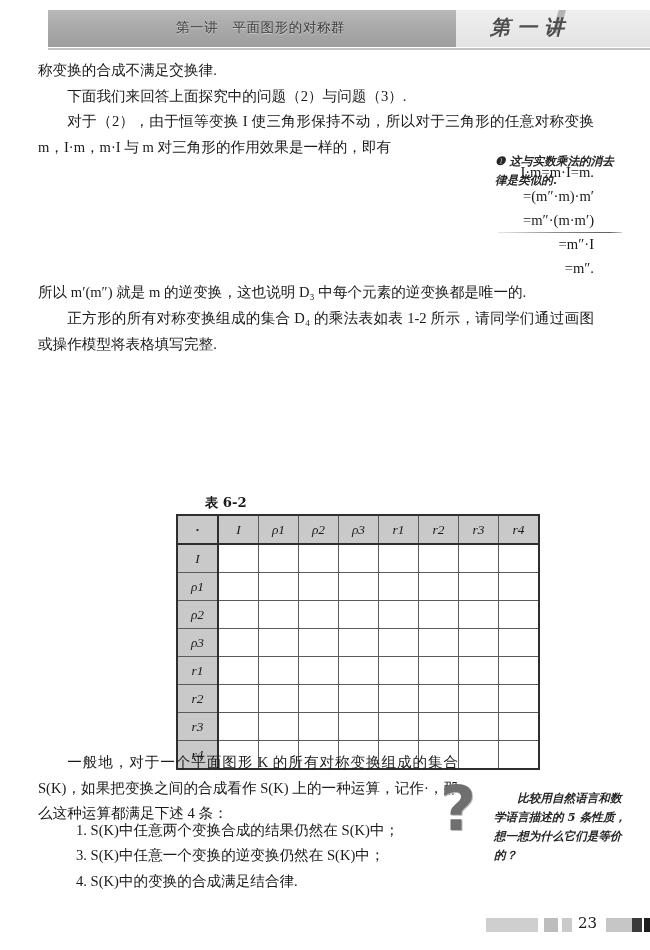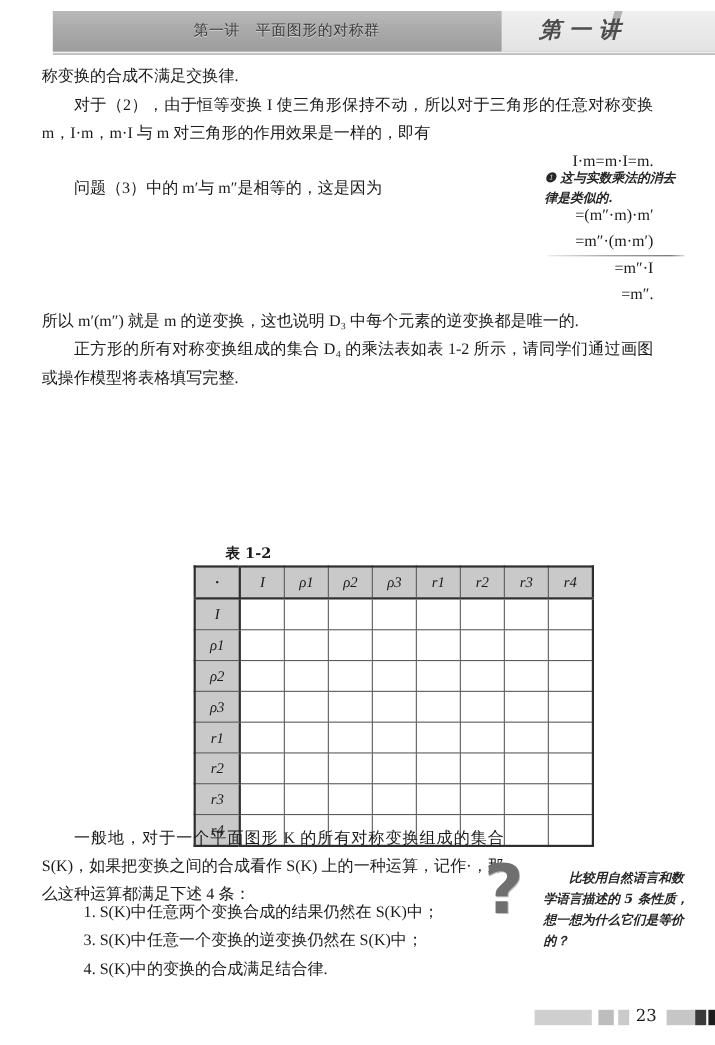--- a/index.html
+++ b/index.html
@@ -252,41 +252,41 @@
     </div>
     <div class="runhead-title">第一讲　平面图形的对称群</div>
     <div class="runhead-underline"></div>
   </div>
 
   <div class="col-main">
 
     <p class="t">称变换的合成不满足交换律.</p>
 
 
+    <p class="t ind">下面我们来回答上面探究中的问题（2）与问题（3）.</p>
 
     <p class="t ind">对于（2），由于恒等变换 I 使三角形保持不动，所以对于三角形的任意对称变换 m，I·m，m·I 与 m 对三角形的作用效果是一样的，即有</p>
 
     <p class="eq eq-center">I·m=m·I=m.</p>
 
-    <p class="t ind">问题（3）中的 m′与 m″是相等的，这是因为</p>
 
     <p class="eq eq-blk2">=(m″·m)·m′</p>
     <p class="eq eq-blk2">=m″·(m·m′)</p>
     <p class="eq eq-blk2">=m″·I</p>
     <p class="eq eq-blk2">=m″.</p>
 
     <p class="t">所以 m′(m″) 就是 m 的逆变换，这也说明 D₃ 中每个元素的逆变换都是唯一的.</p>
 
     <p class="t ind">正方形的所有对称变换组成的集合 D₄ 的乘法表如表 1-2 所示，请同学们通过画图或操作模型将表格填写完整.</p>
   </div>
 
   <div class="note note1">❶ 这与实数乘法的消去律是类似的.</div>
   <div class="note-rule"></div>
 
-  <div class="tbl-caption">表 1-2</div>
+  <div class="tbl-caption">表 6-2</div>
 
   <table class="mult">
     <tbody>
       <tr>
         <td class="hd corner">·</td>
         <td class="hd">I</td>
         <td class="hd">ρ1</td>
         <td class="hd">ρ2</td>
         <td class="hd">ρ3</td>
         <td class="hd">r1</td>

